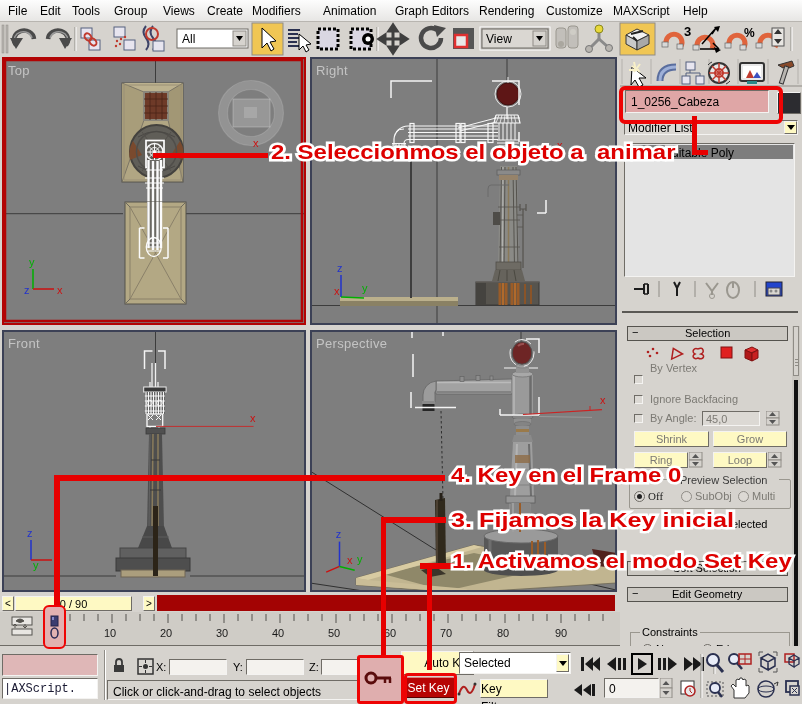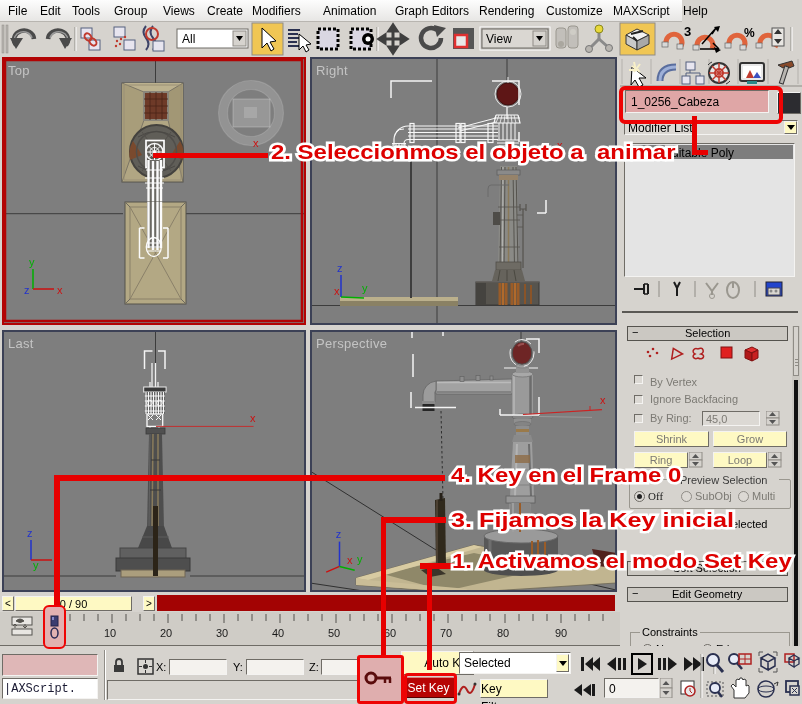--- a/index.html
+++ b/index.html
@@ -8,21 +8,21 @@
 .vplabel{position:absolute;left:4px;top:4px;color:#c4c4c4;font-size:13px;letter-spacing:0.3px;}
 .btn{position:absolute;background:#fef9c3;border-top:1px solid #f4f3f1;border-left:1px solid #f4f3f1;border-right:1px solid #6f6c66;border-bottom:1px solid #6f6c66;box-sizing:border-box;}
 .sunk{position:absolute;background:#fff;border-top:1px solid #6f6c66;border-left:1px solid #6f6c66;border-right:1px solid #f4f3f1;border-bottom:1px solid #f4f3f1;box-sizing:border-box;}
 .redline{position:absolute;background:#e70000;}
 .antext{position:absolute;color:#dd0000;font-weight:bold;font-size:21px;white-space:nowrap;-webkit-text-stroke:5px #fff;paint-order:stroke fill;transform-origin:0 0;}
 .sep{position:absolute;width:1px;background:#8f8c86;border-right:1px solid #fff;}
 </style></head>
 <body>
 <div id="root">
 
-<div class="abs" style="left:0;top:0;width:682px;height:21px;background:linear-gradient(#fdfdfd,#e7e6e4);border-bottom:1px solid #b8b5b0;font-size:12px;color:#000;">
+<div class="abs" style="left:0;top:0;width:802px;height:21px;background:linear-gradient(#fdfdfd,#e7e6e4);border-bottom:1px solid #b8b5b0;font-size:12px;color:#000;">
 <span class="abs" style="left:8px;top:4px;">File</span>
 <span class="abs" style="left:40px;top:4px;">Edit</span>
 <span class="abs" style="left:72px;top:4px;">Tools</span>
 <span class="abs" style="left:114px;top:4px;">Group</span>
 <span class="abs" style="left:163px;top:4px;">Views</span>
 <span class="abs" style="left:207px;top:4px;">Create</span>
 <span class="abs" style="left:252px;top:4px;">Modifiers</span>
 <span class="abs" style="left:323px;top:4px;">Animation</span>
 <span class="abs" style="left:395px;top:4px;">Graph Editors</span>
 <span class="abs" style="left:479px;top:4px;">Rendering</span>
@@ -354,21 +354,21 @@
     <rect x="151" y="176" width="5" height="70" fill="#2c2418"></rect>
 
     <g font-family="Liberation Sans" font-size="11">
       <line x1="29" y1="230" x2="29" y2="210" stroke="#2233cc" stroke-width="1.5"></line>
       <line x1="29" y1="230" x2="50" y2="230" stroke="#cc1111" stroke-width="1.5"></line>
       <text x="25" y="207" fill="#2233cc">z</text>
       <text x="31" y="239" fill="#00b000">y</text>
       <text x="52" y="228" fill="#cc1111">x</text>
     </g>
   </svg>
-  <div class="vplabel">Last</div>
+  <div class="vplabel">Front</div>
   </div>
   <div class="vp" id="vpPersp" style="left:310px;top:274px;width:307px;height:262px;">
   <svg width="307" height="262" style="position:absolute;left:-2px;top:-2px;">
     <line x1="211" y1="0" x2="211" y2="14" stroke="#3c3c3c"></line>
 
     <line x1="0" y1="141" x2="150" y2="235" stroke="#303030"></line>
     <line x1="267" y1="251" x2="306" y2="260" stroke="#303030"></line>
     <line x1="0" y1="253" x2="60" y2="262" stroke="#303030"></line>
 
     <polygon points="46,248 164,215 306,235 306,253 149,263 46,255" fill="#c1b590" stroke="#6e6855" stroke-width="0.8"></polygon>
@@ -567,25 +567,25 @@
   <path d="M55 4 l6 9 l-12 0 z" fill="none" stroke="#b02020" stroke-width="1.5" transform="rotate(-25 55 8)"></path>
   <path d="M78 5 c5 -3 7 3 3 5 c5 1 2 7 -3 4 c-4 2 -7 -2 -3 -4 c-4 -2 -1 -7 3 -5" fill="none" stroke="#b02020" stroke-width="1.5"></path>
   <rect x="101" y="3" width="11" height="11" fill="#e02020" stroke="#801010"></rect>
   <g>
           <path d="M125 6 l7 -3 l6 3 l-7 3 z" fill="#e03030" stroke="#801010"></path>
           <path d="M125 6 l7 3 l0 8 l-7 -3 z" fill="#b01818" stroke="#801010"></path>
           <path d="M138 6 l-6 3 l0 8 l6 -3 z" fill="#c82020" stroke="#801010"></path>
         </g>
 </svg>
 <div class="sunk" style="left:14px;top:319px;width:9px;height:9px;background:#dcd9d4;"></div>
-<div class="abs" style="left:30px;top:320px;color:#7c7a74;text-align:right;">By Vertex</div>
+<div class="abs" style="left:30px;top:306px;color:#7c7a74;text-align:right;">By Vertex</div>
 <div class="sunk" style="left:14px;top:339px;width:9px;height:9px;background:#dcd9d4;"></div>
 <div class="abs" style="left:30px;top:337px;color:#7c7a74;">Ignore Backfacing</div>
 <div class="sunk" style="left:14px;top:358px;width:9px;height:9px;background:#dcd9d4;"></div>
-<div class="abs" style="left:30px;top:356px;color:#7c7a74;">By Ring:</div>
+<div class="abs" style="left:30px;top:356px;color:#7c7a74;">By Angle:</div>
 <div class="sunk" style="left:82px;top:355px;width:58px;height:15px;background:#dcd9d4;"></div>
 <div class="abs" style="left:86px;top:357px;color:#7c7a74;">45,0</div>
 <svg width="14" height="15" style="position:absolute;left:146px;top:355px;">
         <rect x="0" y="0" width="13" height="7" fill="#d6d3ce" stroke="#8f8c86"></rect>
         <rect x="0" y="7" width="13" height="7" fill="#d6d3ce" stroke="#8f8c86"></rect>
         <path d="M3 5 l7 0 l-3.5 -4 z M3 9 l7 0 l-3.5 4 z" fill="#555"></path>
       </svg>
 <div class="btn" style="left:14px;top:375px;width:75px;height:16px;text-align:center;line-height:15px;color:#7c7a74;">Shrink</div>
 <div class="btn" style="left:93px;top:375px;width:74px;height:16px;text-align:center;line-height:15px;color:#7c7a74;">Grow</div>
 <div class="btn" style="left:14px;top:396px;width:54px;height:16px;text-align:center;line-height:15px;color:#7c7a74;">Ring</div>
@@ -724,20 +724,21 @@
   <circle cx="41.5" cy="20.5" r="2.5" fill="#333"></circle>
   <path d="M41.5 14 v3 M41.5 24 v3 M35 20.5 h3 M45 20.5 h3" stroke="#333"></path>
 </svg>
 <div class="abs" style="left:156px;top:15px;">X:</div>
 <div class="sunk" style="left:169px;top:13px;width:58px;height:16px;background:#f4f2ee;"></div>
 <div class="abs" style="left:233px;top:15px;">Y:</div>
 <div class="sunk" style="left:246px;top:13px;width:58px;height:16px;background:#f4f2ee;"></div>
 <div class="abs" style="left:309px;top:15px;">Z:</div>
 <div class="sunk" style="left:321px;top:13px;width:58px;height:16px;background:#f4f2ee;"></div>
 <div class="sunk" style="left:107px;top:34px;width:251px;height:20px;background:#d6d3ce;"></div>
+<div class="abs" style="left:113px;top:39px;font-size:12px;">Click or click-and-drag to select objects</div>
 <div class="btn" style="left:401px;top:5px;width:73px;height:24px;text-align:right;line-height:23px;font-size:12px;">Auto Key</div>
 <div class="btn" style="left:402px;top:31px;width:53px;height:21px;background:#b70404;color:#fff;text-align:center;line-height:20px;font-size:12px;border-color:#e08080 #5a0000 #5a0000 #e08080;">Set Key</div>
 <div class="sunk" style="left:459px;top:6px;width:112px;height:22px;background:#fff;"></div>
 <div class="abs" style="left:464px;top:10px;font-size:12px;">Selected</div>
 <div class="btn" style="left:556px;top:8px;width:13px;height:18px;"></div>
 <div class="abs" style="left:559px;top:15px;width:0;height:0;border-left:4px solid transparent;border-right:4px solid transparent;border-top:5px solid #000;"></div>
 <svg width="25" height="22" style="position:absolute;left:456px;top:32px;">
         <path d="M3 16 q4 -12 8 -4 q4 8 8 -6" fill="none" stroke="#b02020" stroke-width="2"></path>
         <circle cx="3" cy="16" r="1.5" fill="#333"></circle>
         <circle cx="19" cy="6" r="1.5" fill="#333"></circle>

